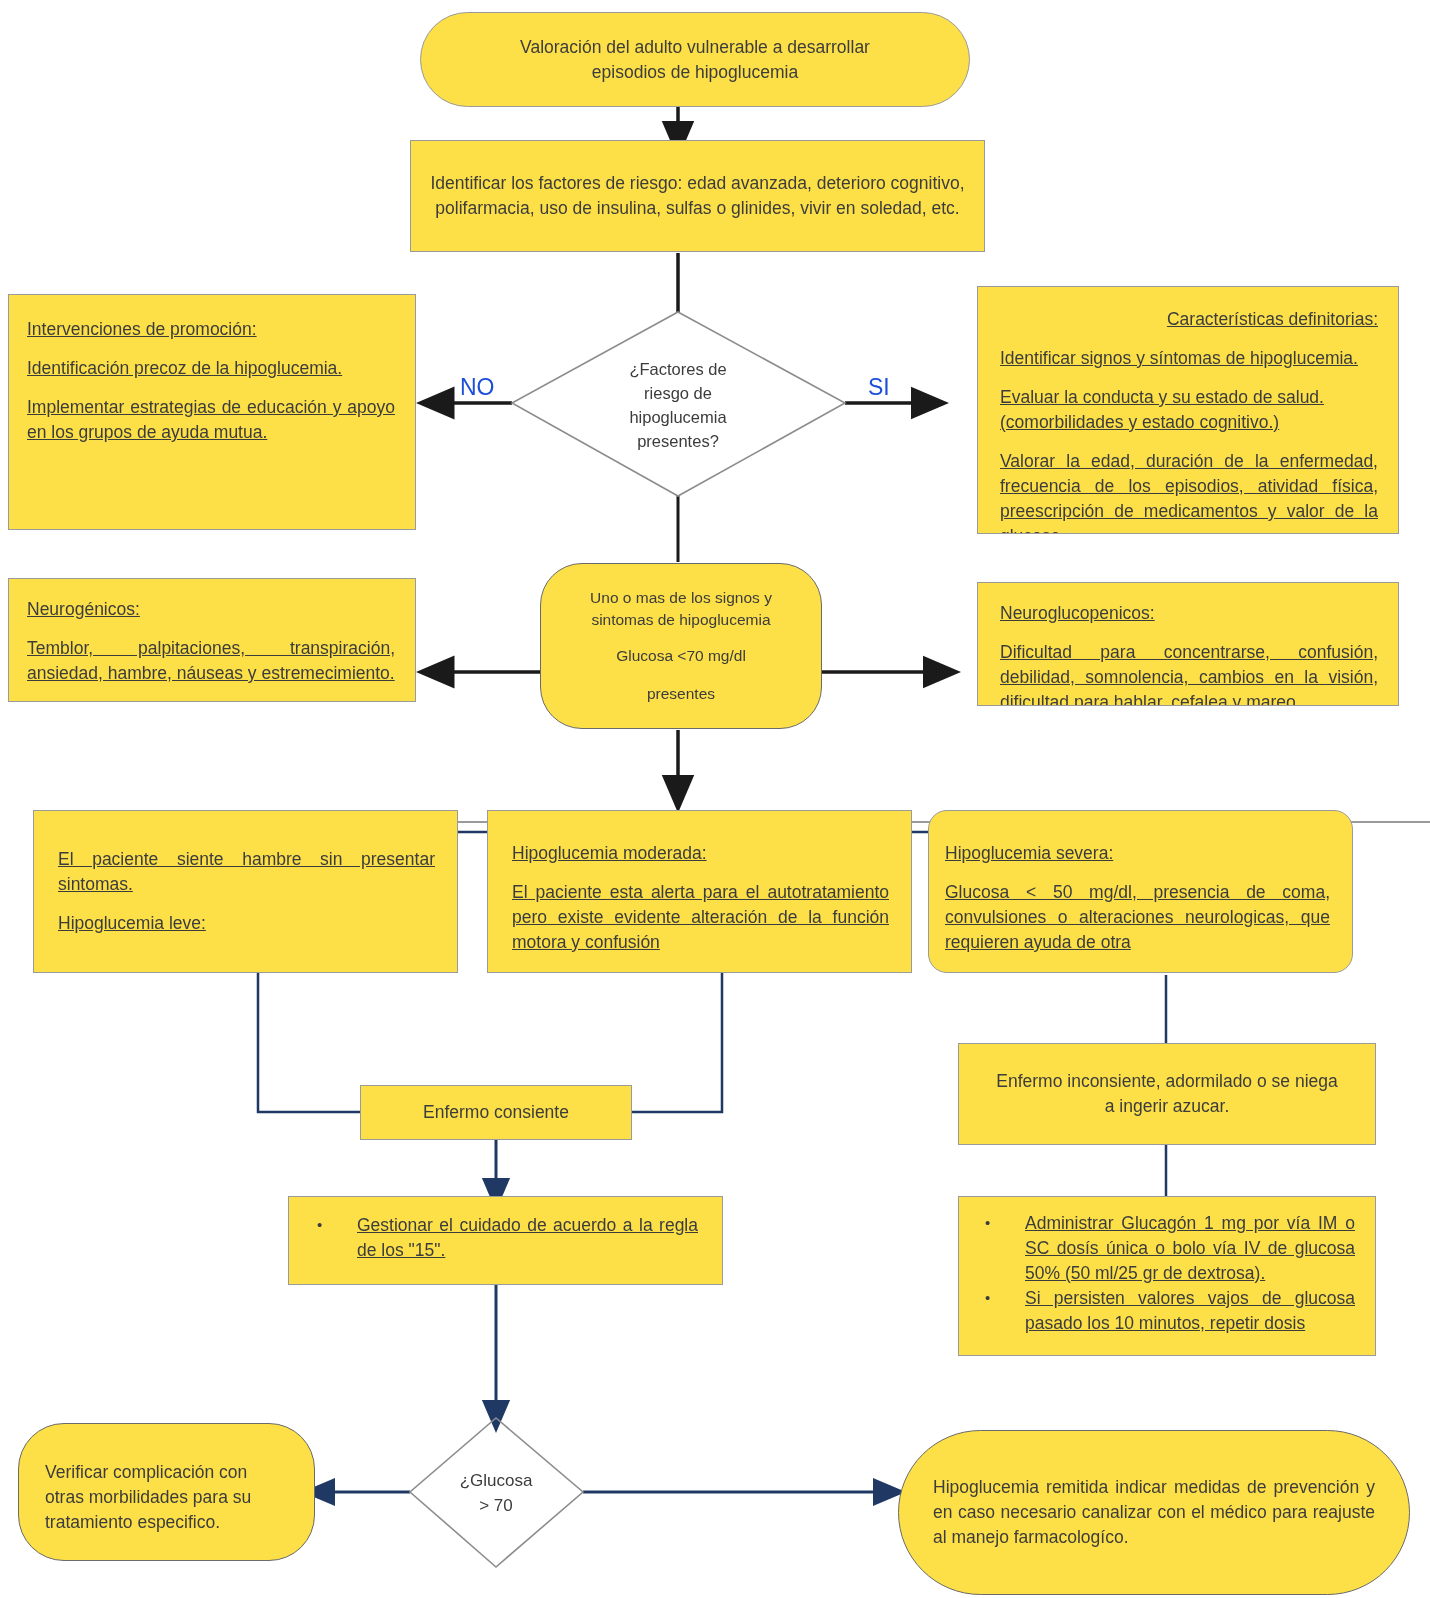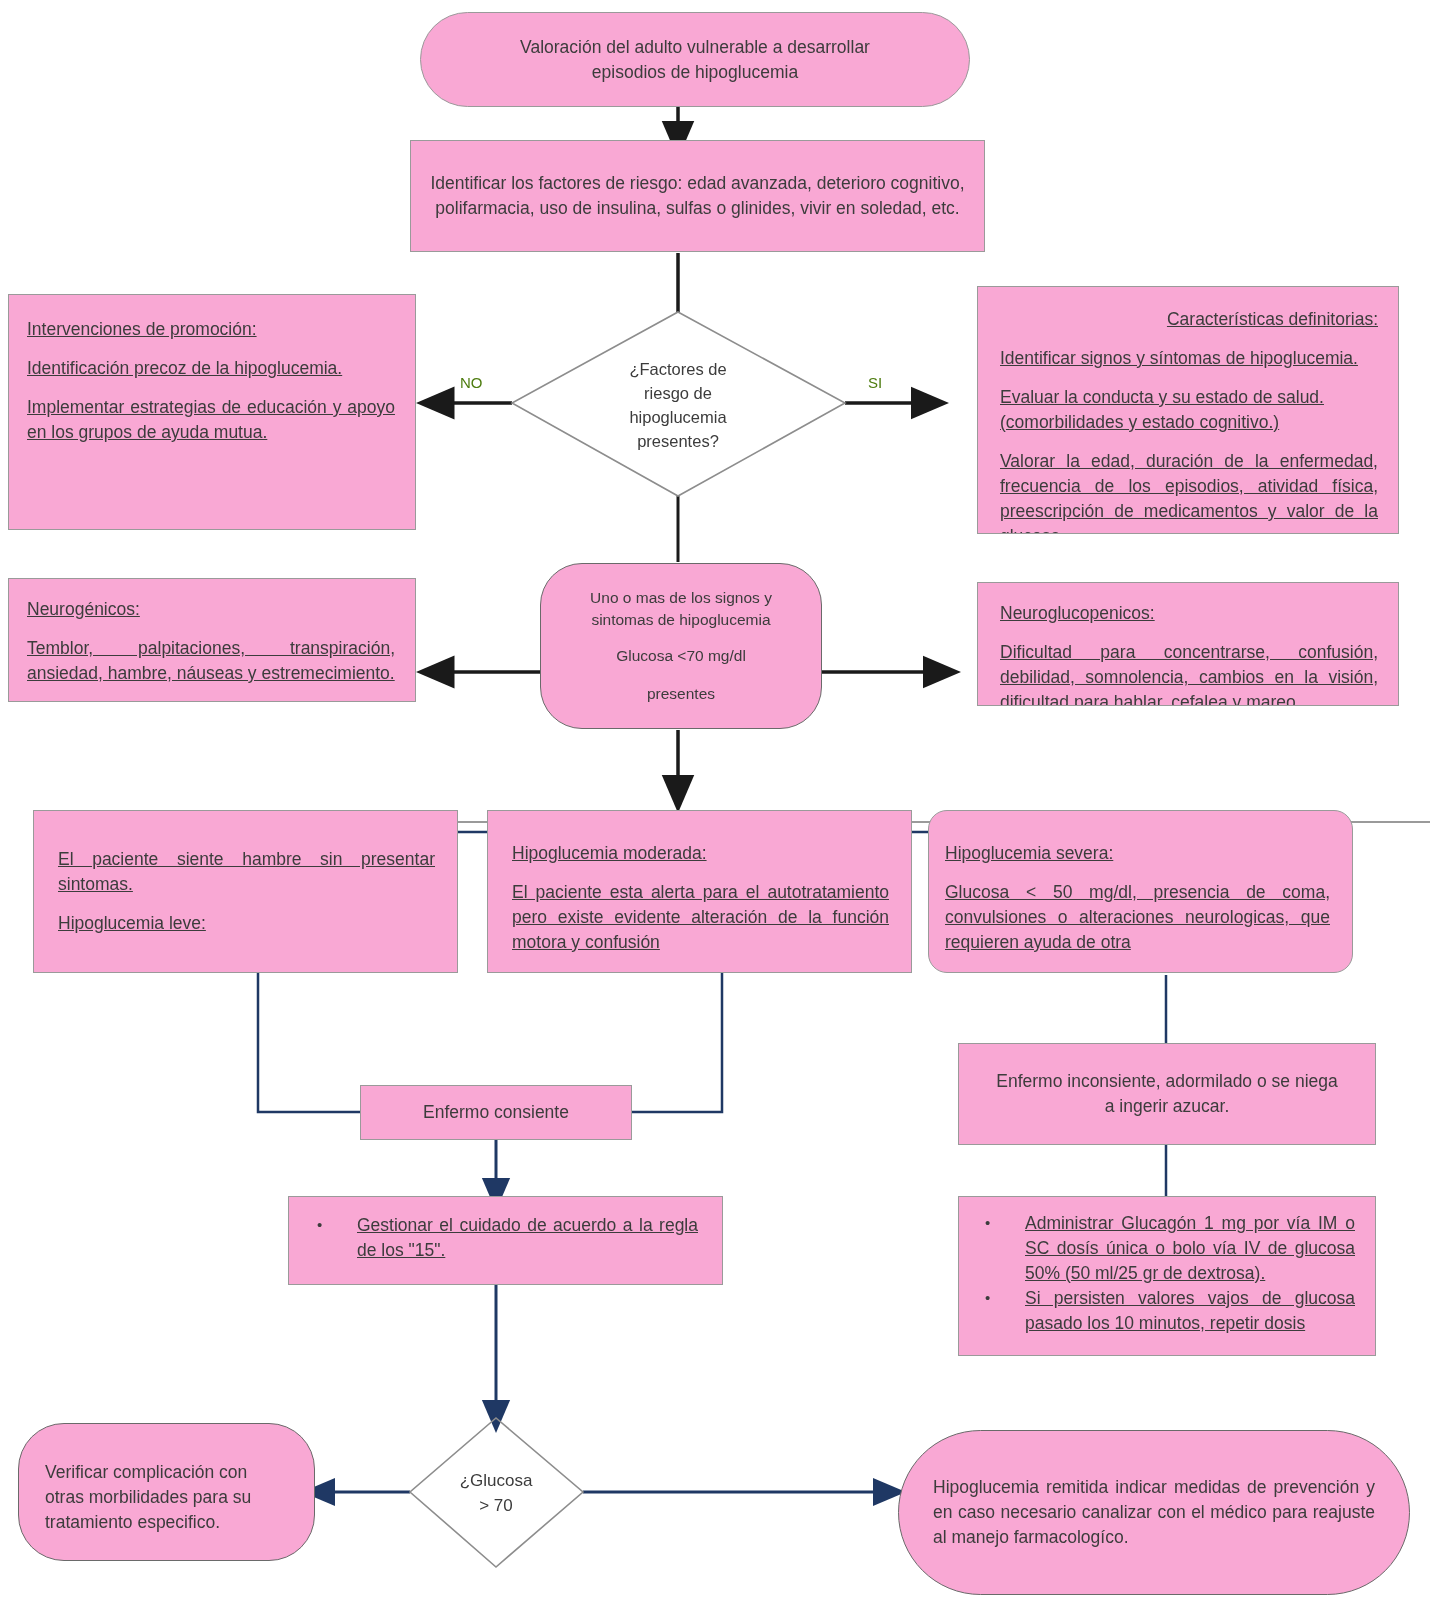--- a/index.html
+++ b/index.html
@@ -1,28 +1,28 @@
 <!DOCTYPE html>
 <html><head>
 <meta charset="utf-8">
 <style>
   html,body{margin:0;padding:0;background:#fff;}
   body{width:1430px;height:1598px;font-family:"Liberation Sans",sans-serif;color:#3b3b3b;}
   #stage{position:relative;width:1430px;height:1598px;overflow:hidden;}
-  .node{position:absolute;box-sizing:border-box;background:#f9a8d4;}
+  .node{position:absolute;box-sizing:border-box;background:#fde047;}
   .rect{border:1.5px solid #9a9a9a;}
   .term{border:1.5px solid #9a9a9a;border-radius:110px;}
   .soft{border:1.5px solid #6a6a6a;border-radius:42px;}
   .txt{font-size:17.5px;line-height:25px;color:#3c3c3c;}
   .ctr{display:flex;align-items:center;justify-content:center;text-align:center;}
   .pad{padding:14px 18px;}
   .just{text-align:justify;text-justify:inter-word;}
   .blk p{margin:0 0 14px 0;}
   .blk p:last-child{margin-bottom:0;}
-  .lbl{position:absolute;font-size:15px;color:#4d7c0f;}
+  .lbl{position:absolute;font-size:23px;color:#1d4ed8;}
   svg.ov{position:absolute;left:0;top:0;width:1430px;height:1598px;pointer-events:none;}
   ul.bl{margin:0;padding-left:58px;list-style:none;}
   ul.bl li{position:relative;margin-bottom:0;}
   ul.bl li:before{content:"\2022";position:absolute;left:-40px;top:-1px;font-size:15px;color:#3c3c3c;}
   .clipbox{overflow:hidden;text-decoration:underline;}
 </style>
 </head>
 <body>
 
 <div id="stage">

